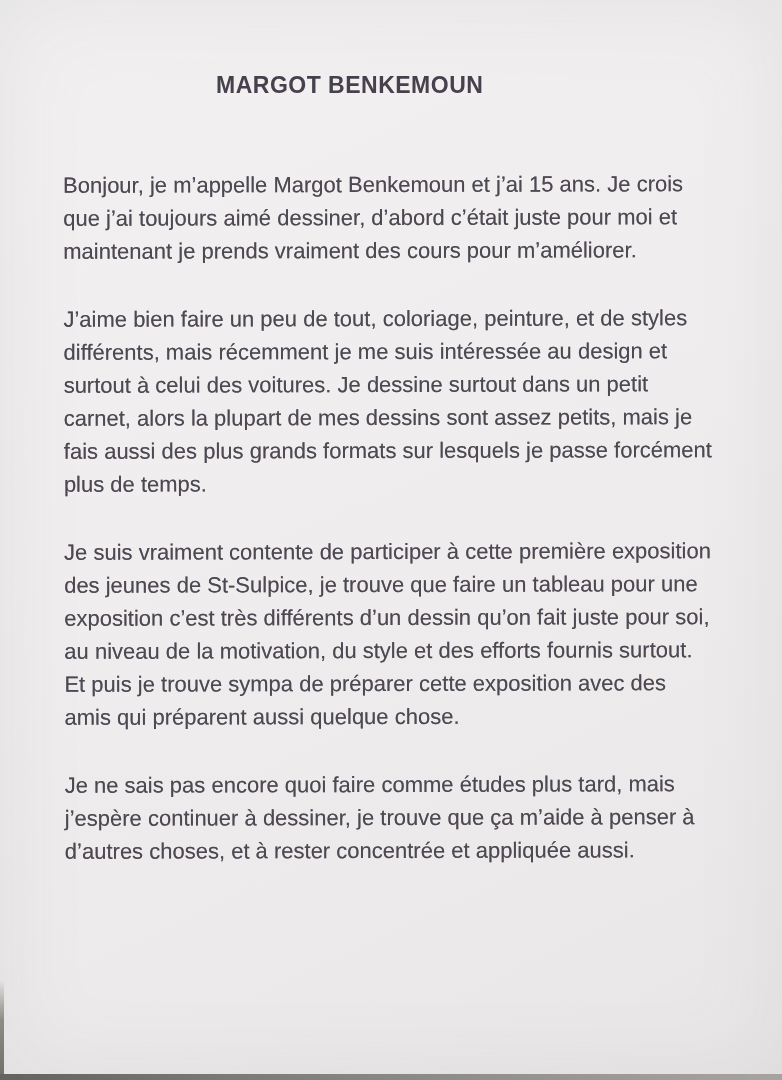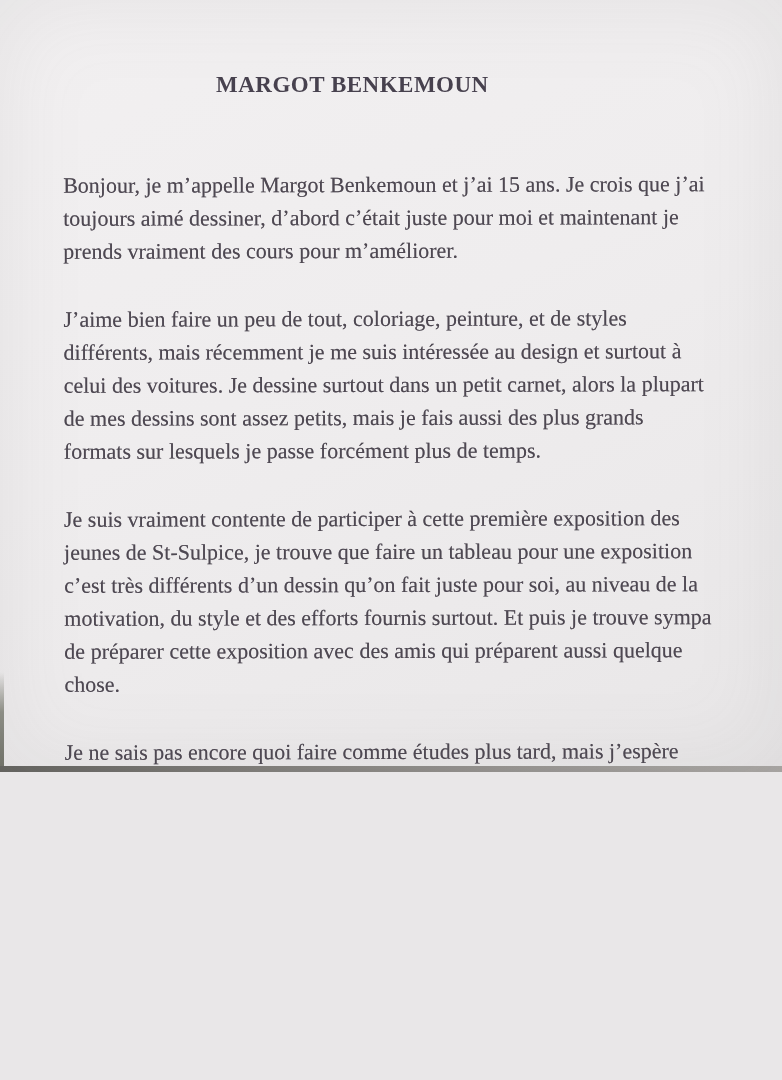--- a/index.html
+++ b/index.html
@@ -3,24 +3,24 @@
 <meta charset="utf-8">
 <style>
   html, body {
     margin: 0;
     padding: 0;
     background: #e9e7e8;
   }
   .photo {
     position: relative;
     width: 782px;
-    height: 772px;
+    height: 1080px;
     overflow: hidden;
     background: linear-gradient(155deg, #f2f0f1 0%, #efedee 45%, #ebe9ea 80%, #e8e6e7 100%);
-    font-family: Liberation Serif, serif;
+    font-family: Liberation Sans, sans-serif;
     color: #4b4550;
   }
   
   .photo::after {
     content: "";
     position: absolute;
     inset: 0;
     pointer-events: none;
     box-shadow: inset 0 0 90px rgba(120,115,120,0.10);
   }

